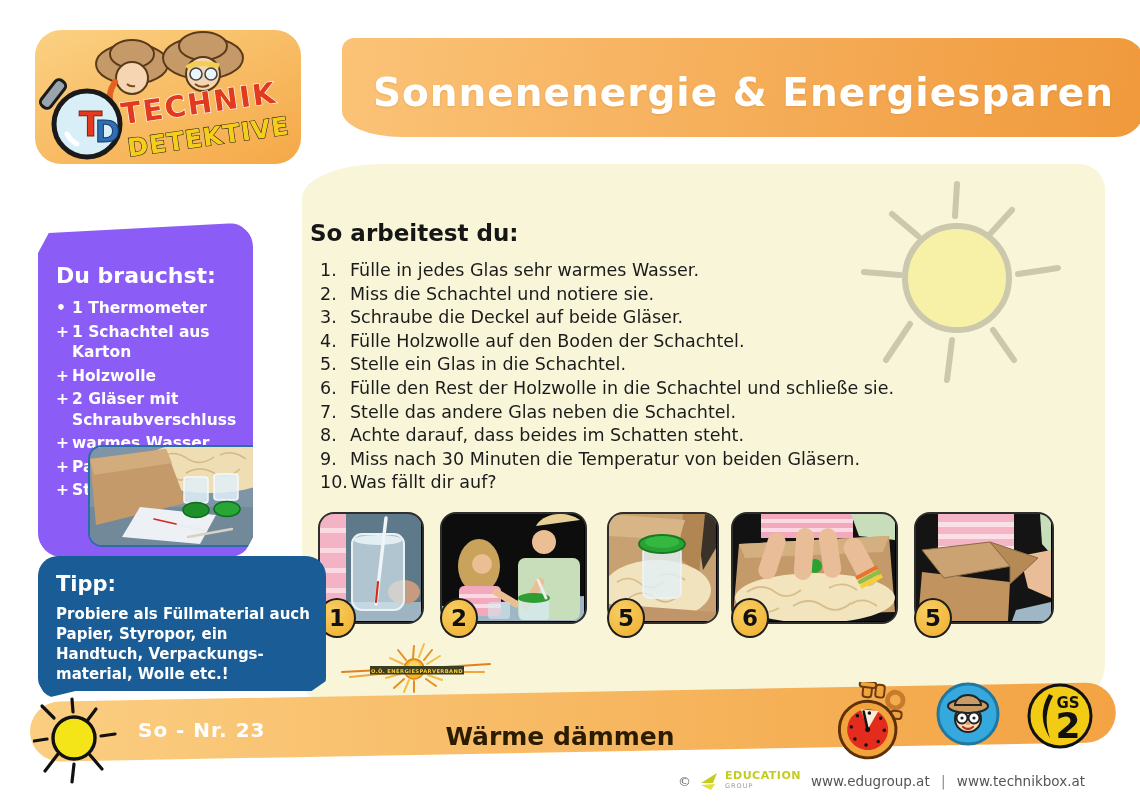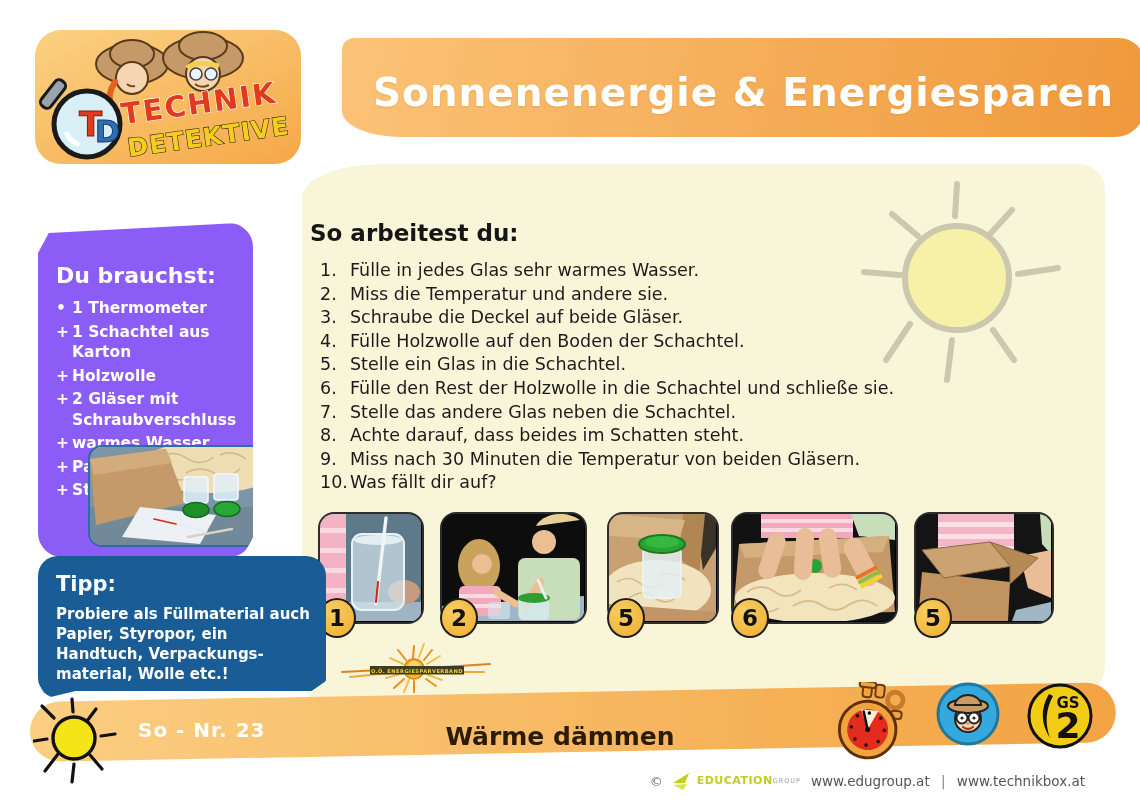--- a/index.html
+++ b/index.html
@@ -65,21 +65,21 @@
   .topic { position:absolute; left:300px; top:722px; width:520px; text-align:center;
     font-size:25px; font-weight:800; color:#2b1c00; }
   .banner-icons { position:absolute; right:46px; top:682px; display:flex; align-items:flex-start; }
   .banner-icons > * { margin-left:26px; }
   .corner-sun { position:absolute; left:33px; top:696px; }
 
   
   .footer-line { position:absolute; right:55px; bottom:12px; display:flex; align-items:center;
     font-size:13px; color:#666; }
   .footer-line .copy { margin-right:8px; }
-  .eg-text { display:flex; line-height:10px; margin:0 10px 0 4px; }
+  .eg-text { display:flex; flex-direction:column; line-height:10px; margin:0 10px 0 4px; }
   .eg-top { font-size:11px; font-weight:800; color:#C3CD20; letter-spacing:.5px; }
   .eg-bottom { font-size:6.5px; color:#9a9a9a; letter-spacing:1px; }
   .urls { font-size:13.5px; color:#555; }
   .urls a { color:#555; text-decoration:none;text-align:center; }
   .urls .sep { margin:0 7px; color:#888; }
 </style>
 </head>
 <body>
 
 <div id="page">
@@ -139,21 +139,21 @@
 
     <h2>So arbeitest du:</h2>
 
     <ol class="steps">
       <li>
           <span class="num">1.</span>
           <span>Fülle in jedes Glas sehr warmes Wasser.</span>
         </li>
       <li>
           <span class="num">2.</span>
-          <span>Miss die Temperatur und andere sie.</span>
+          <span>Miss die Schachtel und notiere sie.</span>
         </li>
       <li>
           <span class="num">3.</span>
           <span>Schraube die Deckel auf beide Gläser.</span>
         </li>
       <li>
           <span class="num">4.</span>
           <span>Fülle Holzwolle auf den Boden der Schachtel.</span>
         </li>
       <li>

